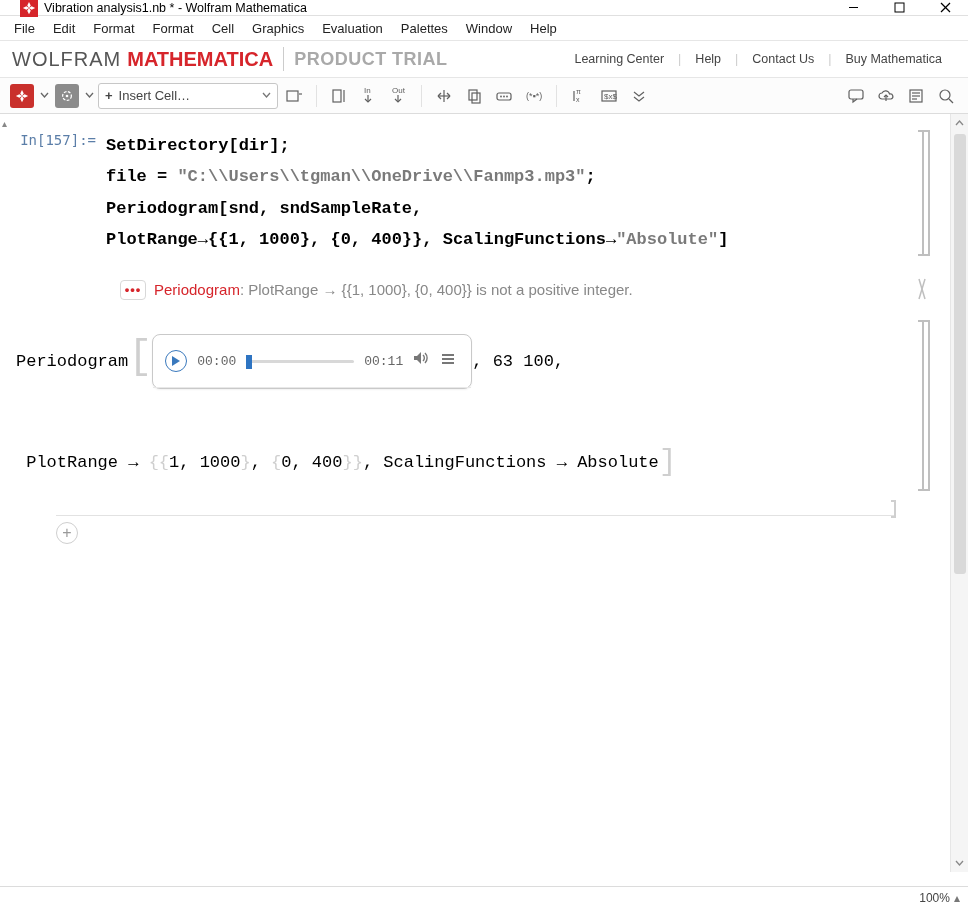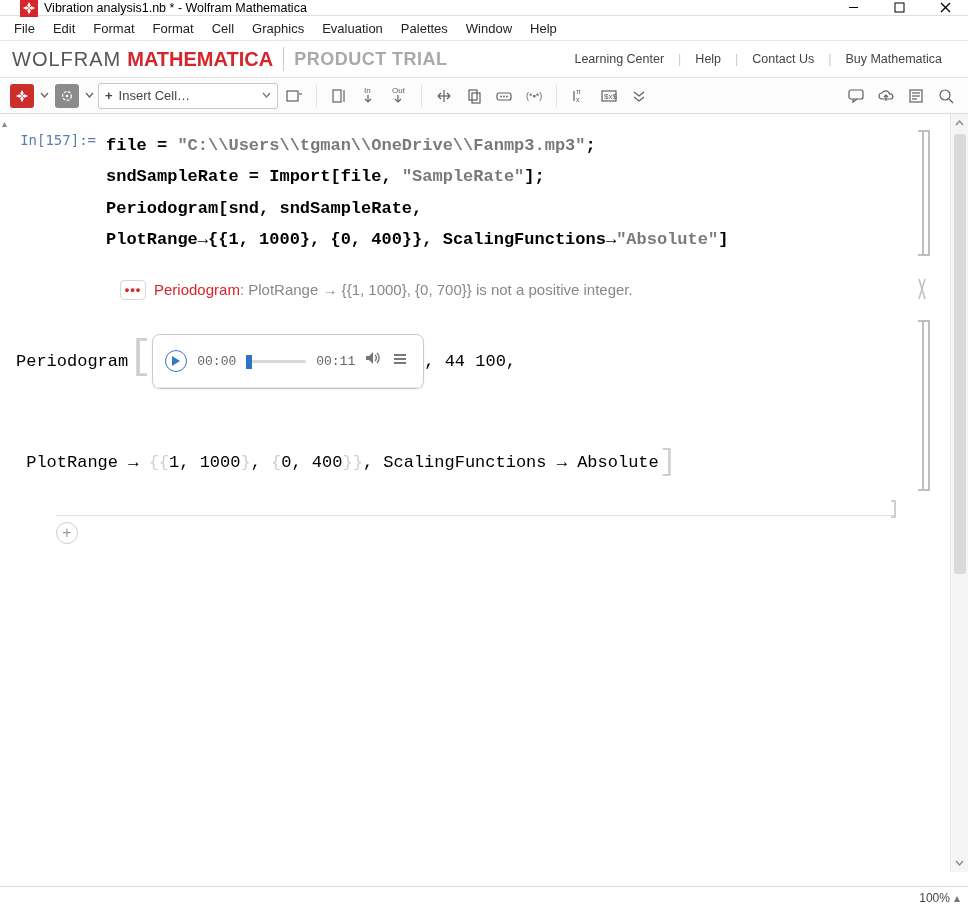--- a/index.html
+++ b/index.html
@@ -67,21 +67,21 @@
 
   
   .msgrow { display:flex; align-items:center; gap:8px; margin: 6px 0 14px 104px; font-size:15px; }
   .msg-icon { width:26px;height:20px;border:1px solid #d8d8d8;border-radius:4px;display:flex;align-items:center;justify-content:center;color:#d6252b;font-weight:700;font-size:13px;letter-spacing:1px;}
   .msg-name { color:#d6252b;}
   .msg-text { color:#888;}
   .msgrow-wrap{ position:relative;}
   .msgrow-wrap .brackets { position:absolute; right:0; top:-2px; bottom:-2px;}
 
   
-  .audiobox { display:inline-block; vertical-align:middle; border:1px solid #c9c9c9; border-radius:8px; background:#fff; box-shadow:0 1px 2px rgba(0,0,0,.06); width:272px;}
+  .audiobox { display:inline-block; vertical-align:middle; border:1px solid #c9c9c9; border-radius:8px; background:#fff; box-shadow:0 1px 2px rgba(0,0,0,.06); width:320px;}
   .audiobox .row1 { display:flex; align-items:center; padding:8px 12px; gap:10px; border-bottom:1px solid #e8e8e8;}
   .audiobox .playbtn { width:22px;height:22px;border:1.5px solid #3a79bd;border-radius:50%;display:flex;align-items:center;justify-content:center;}
   .audiobox .playbtn svg{display:block;}
   .audiobox .time { font-size:13px; color:#666;}
   .audiobox .track { flex:1; position:relative; height:12px;}
   .audiobox .track .bar { position:absolute; left:0; right:0; top:5px; height:3px; background:#d8d8d8; border-radius:2px;}
   .audiobox .track .pos { position:absolute; left:0; top:0; width:6px; height:14px; background:#2e74c2;}
   .audiobox .spk, .audiobox .ham { color:#777; width:18px;}
   .audiobox .row2 { display:flex; align-items:center; padding:8px 12px; font-size:13px; color:#999; justify-content:space-between;}
   .audiobox .exitbtn { width:22px;height:18px;border:1px solid #d4d4d4;border-radius:3px;display:flex;align-items:center;justify-content:center;}
@@ -318,43 +318,43 @@
 </div>
 
 <div class="notebook-wrap">
   <span class="scroll-marker">▴</span>
   <div class="notebook">
 
     <div class="cell">
       <div class="gutter">In[157]:=</div>
       <div class="content">
         <div>
+          <span class="code-bold">SetDirectory</span><span class="code-bold">[</span><span class="code-bold">dir</span><span class="code-bold">];</span>
+        </div>
+        <div>
           <span class="code-bold">file</span><span class="code-bold"> = </span><span class="code-str">"C:\\Users\\tgman\\OneDrive\\Fanmp3.mp3"</span><span class="code-bold">;</span>
-        </div>
-        <div>
-          <span class="code-bold">sndSampleRate</span><span class="code-bold"> = </span><span class="code-bold">Import</span><span class="code-bold">[</span><span class="code-bold">file</span><span class="code-bold">, </span><span class="code-str">"SampleRate"</span><span class="code-bold">];</span>
         </div>
         <div>
           <span class="code-bold">Periodogram</span><span class="code-bold">[</span><span class="code-bold">snd</span><span class="code-bold">, </span><span class="code-bold">sndSampleRate</span><span class="code-bold">,</span>
         </div>
         <div>
           <span class="code-bold"> PlotRange</span><span class="code-bold arrow"> → </span><span class="code-bold">{{1, 1000}, {0, 400}}</span><span class="code-bold">, </span><span class="code-bold">ScalingFunctions</span><span class="code-bold arrow"> → </span><span class="code-str">"Absolute"</span><span class="code-bold">]</span>
         </div>
       </div>
       <div class="brackets">
         <div class="b" style="top:0;bottom:0;"></div>
         <div class="b b2" style="top:0;bottom:0;"></div>
       </div>
     </div>
 
     <div class="msgrow-wrap" style="margin-bottom:20px;">
       <div class="msgrow">
         <div class="msg-icon">•••</div>
         <span>
-          <span class="msg-name">Periodogram</span><span class="msg-text">: </span><span class="msg-text">PlotRange → {{1, 1000}, {0, 700}} is not a positive integer.</span>
+          <span class="msg-name">Periodogram</span><span class="msg-text">: </span><span class="msg-text">PlotRange → {{1, 1000}, {0, 400}} is not a positive integer.</span>
         </span>
       </div>
       <div class="brackets" style="width:24px;">
         <div class="b" style="top:0;bottom:0;"></div>
         <svg style="position:absolute;right:8px;top:0;" width="8" height="22">
             <line x1="1" y1="1" x2="7" y2="21" stroke="#bfbfbf" stroke-width="1.5"></line>
             <line x1="7" y1="1" x2="1" y2="21" stroke="#bfbfbf" stroke-width="1.5"></line>
           </svg>
       </div>
     </div>
@@ -383,21 +383,21 @@
                     <path d="M10 4a4 4 0 010 6"></path>
                     <path d="M12 2a7 7 0 010 10"></path>
                   </svg></span>
               <span class="ham"><svg width="14" height="12">
                     <line x1="1" y1="2" x2="13" y2="2" stroke="#777" stroke-width="2"></line>
                     <line x1="1" y1="6" x2="13" y2="6" stroke="#777" stroke-width="2"></line>
                     <line x1="1" y1="10" x2="13" y2="10" stroke="#777" stroke-width="2"></line>
                   </svg></span>
             </div>
           </div>
-          <span>, 44 100,</span>
+          <span>, 63 100,</span>
         </div>
         <div style="margin-top:24px;">
           &nbsp;<span>PlotRange → </span><span class="light-brace">{</span><span class="light-brace">{</span><span>1, 1000</span><span class="light-brace">}</span><span>, </span><span class="light-brace">{</span><span>0, 400</span><span class="light-brace">}</span><span class="light-brace">}</span><span>, ScalingFunctions → Absolute</span><span style="font-size:30px;color:#cfcfcf;position:relative;top:3px;">]</span>
         </div>
       </div>
       <div class="brackets">
         <div class="b" style="top:0;bottom:0;"></div>
         <div class="b b2" style="top:0;bottom:0;"></div>
       </div>
     </div>

